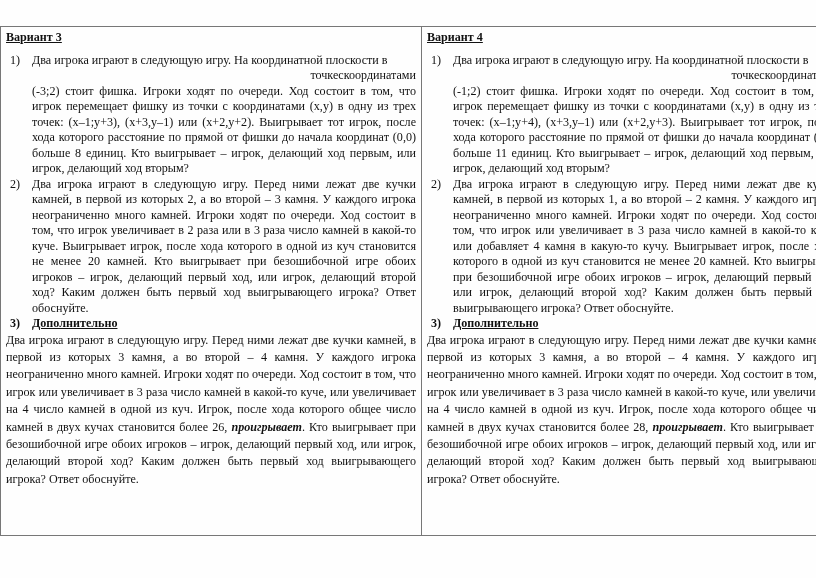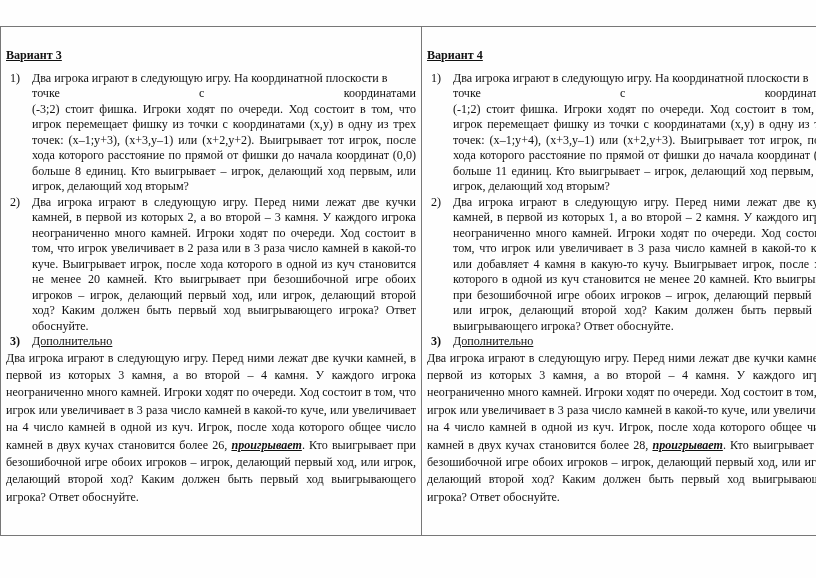--- a/index.html
+++ b/index.html
@@ -1,33 +1,33 @@
 <!DOCTYPE html>
 <html><head>
 <meta charset="utf-8">
 <style>
   html, body { margin: 0; padding: 0; background: #fefefe; }
   body { width: 816px; height: 578px; overflow: hidden; position: relative;
          font-family: "Liberation Serif", "DejaVu Serif", serif; color: #111; }
   .page-table { position: absolute; left: 0; top: 26px; width: 830px; height: 510px;
                 border-collapse: collapse; table-layout: fixed; }
-  .page-table td { border: 1.5px solid #777; vertical-align: top; padding: 20px 5px 0 5px;
+  .page-table td { border: 1.5px solid #777; vertical-align: top; padding: 2px 5px 0 5px;
                    font-size: 12.1px; line-height: 15.5px; }
   .col-left { width: 410px; }
   .col-right { width: 410px; }
   .variant-title { font-weight: bold; text-decoration: underline; margin: 1px 0 7px 0; }
   ol.tasks { margin: 0; padding-left: 0; list-style: none; }
   ol.tasks li { position: relative; padding-left: 26px; text-align: justify; }
   .num { position: absolute; left: 4px; top: 0; }
   .num-bold { font-weight: bold; }
   b { font-weight: normal; }
-  .extra-head { font-weight: normal; text-decoration: underline; }
+  .extra-head { font-weight: bold; text-decoration: underline; }
   .extra-text { text-align: justify; line-height: 17.4px; }
-  .lose { font-weight: bold; font-style: italic; text-decoration: underline; }
-  .point-row { display: flex; justify-content: space-between; }
+  .lose { font-weight: bold; font-style: italic; }
+  .point-row { display: flex; justify-content: flex-end; }
 </style>
 </head>
 <body>
 
 <table class="page-table">
   <tbody>
       <tr>
 
     <td class="col-left">
       <div class="variant-title">Вариант 3</div>

